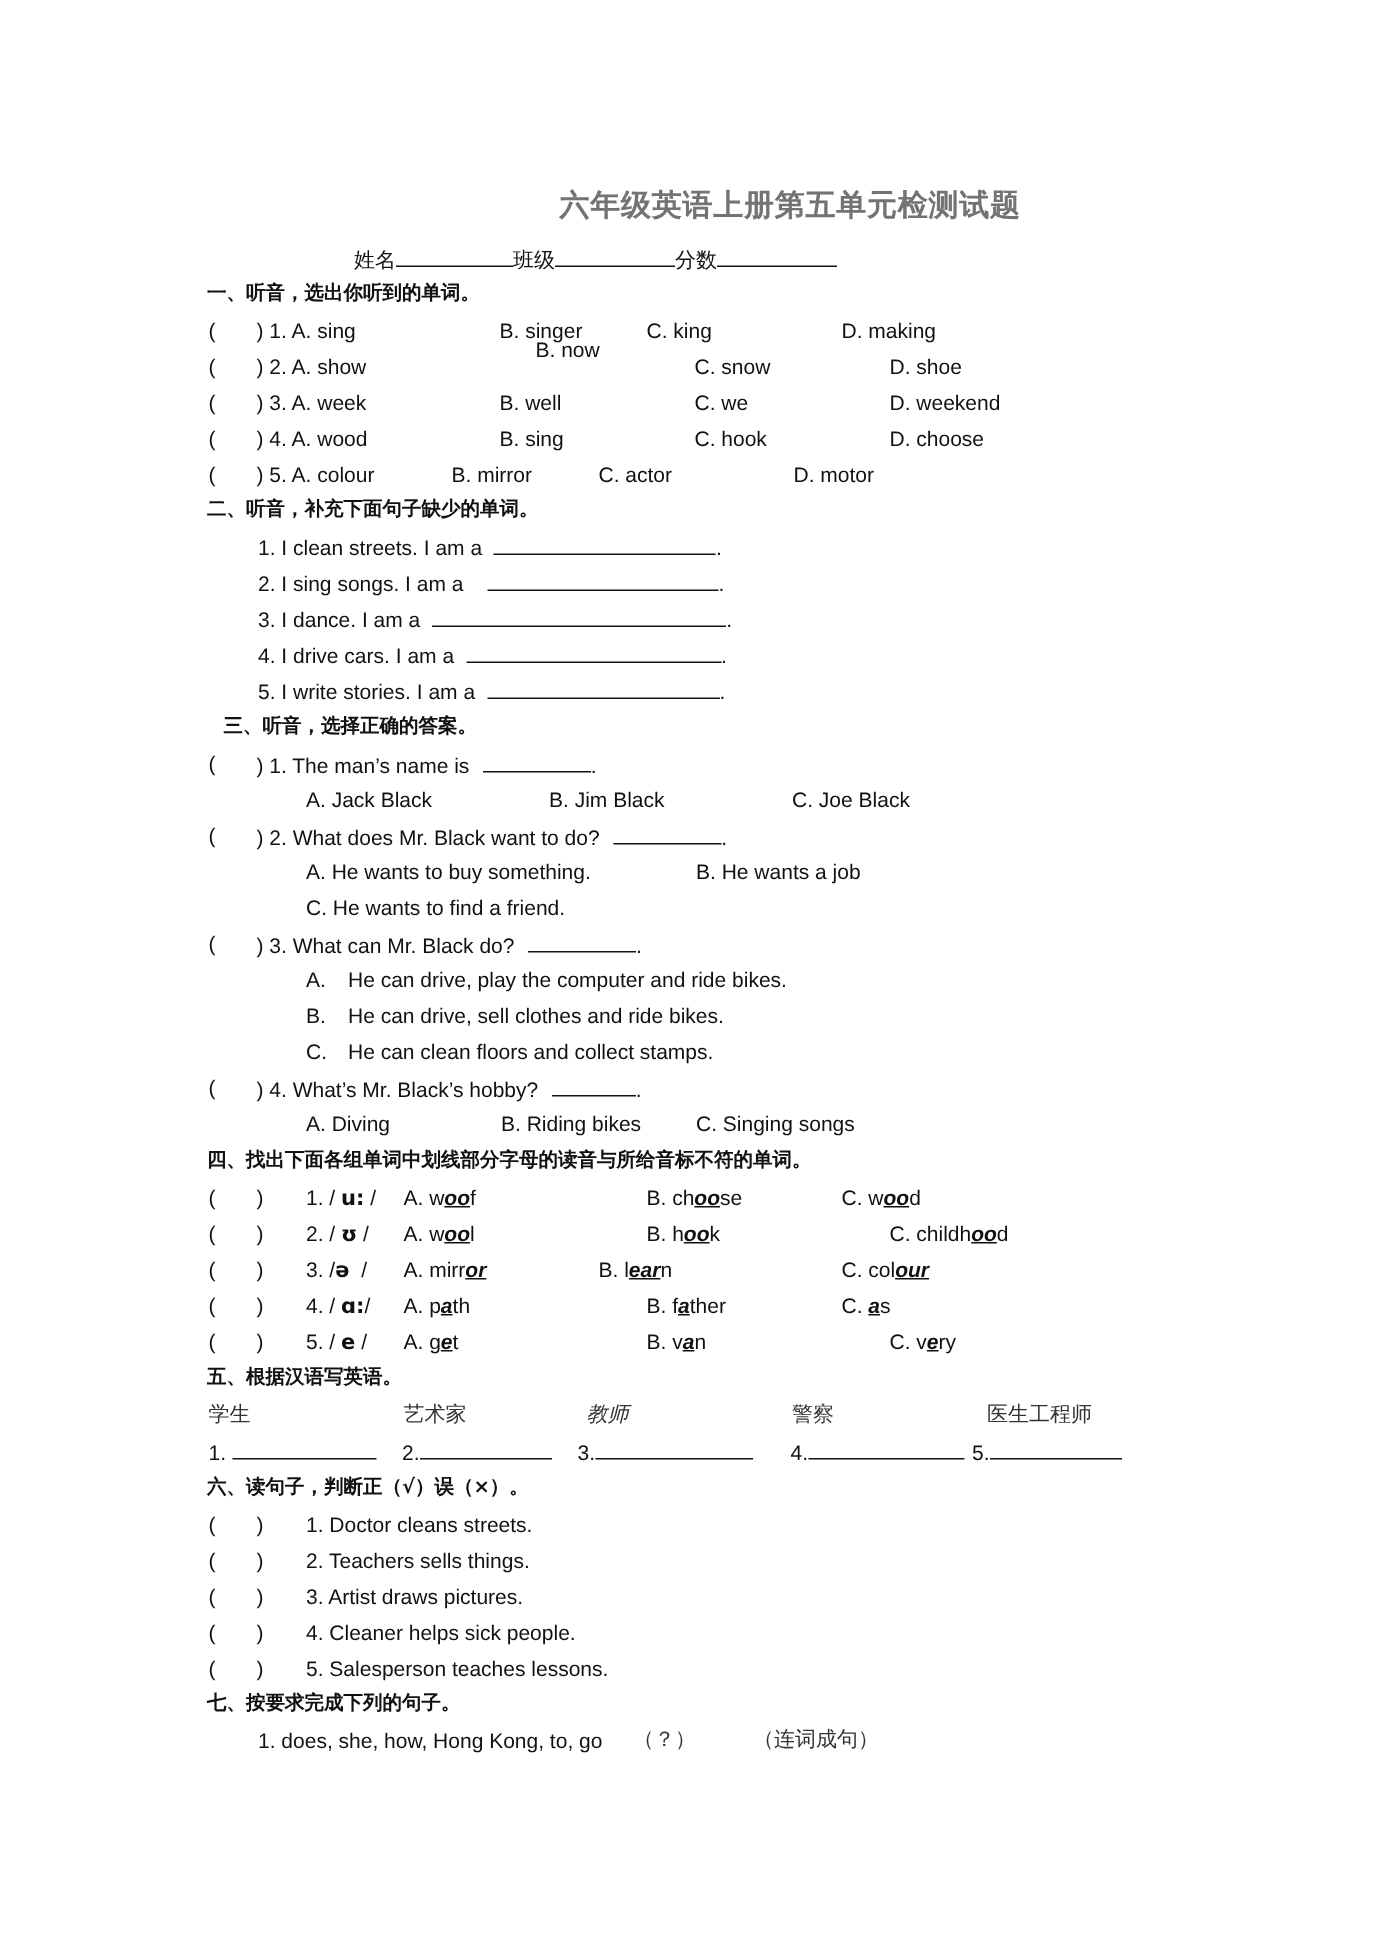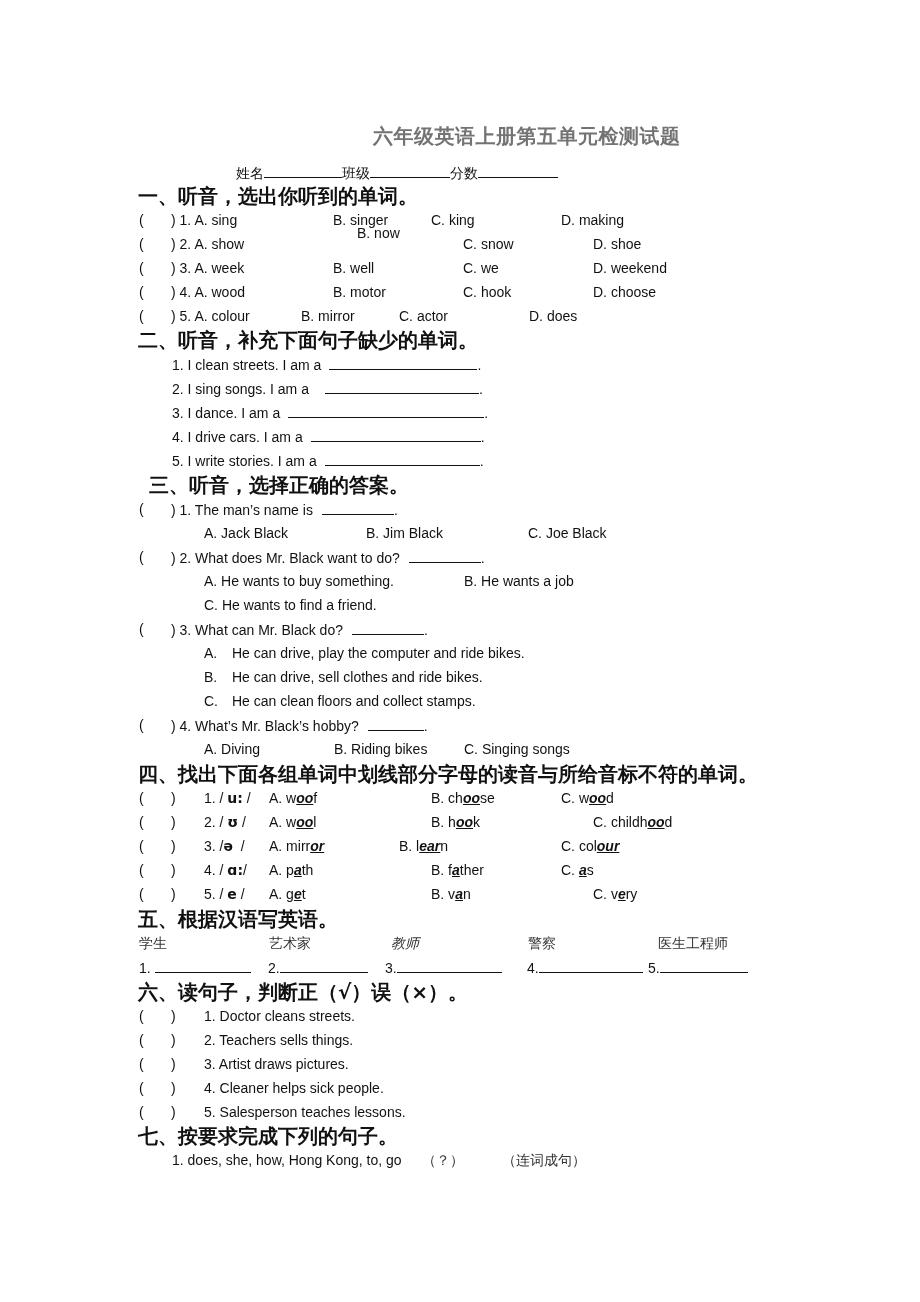--- a/index.html
+++ b/index.html
@@ -7,21 +7,21 @@
     width: 920px; height: 1302px; position: relative; overflow: hidden;
     font-family: "Liberation Sans", "DejaVu Sans", sans-serif;
     color: #111; font-size: 14px;
   }
   .abs { position: absolute; white-space: nowrap; line-height: 18px; }
   .title {
     font-family: "DejaVu Serif", "Liberation Serif", serif;
     color: #737373; font-size: 20px; font-weight: bold; letter-spacing: 0.5px;
     line-height: 24px;
   }
-  .head { font-family: "DejaVu Sans", sans-serif; font-weight: bold; font-size: 20px; }
+  .head { font-family: "DejaVu Sans", sans-serif; font-weight: bold; font-size: 13px; }
   .serif { font-family: "DejaVu Serif", serif; color: #333; }
   .blank { display: inline-block; border-bottom: 1px solid #111; height: 14px; vertical-align: baseline; }
   .ul { text-decoration: underline; font-style: italic; font-weight: bold; }
   .ph { font-family: "DejaVu Sans", sans-serif; font-weight: bold; font-size: 14px; }
 </style>
 </head>
 <body>
 
 <div class="abs title" style="left:373px; top:124px;">六年级英语上册第五单元检测试题</div>
 
@@ -48,30 +48,30 @@
 <div>
   <span class="abs" style="left:139px; top:259px;">(</span>
   <span class="abs" style="left:171px; top:259px;"><span>)</span> <span>3.</span> <span>A. week</span></span>
   <span class="abs" style="left:333px; top:259px;">B. well</span>
   <span class="abs" style="left:463px; top:259px;">C. we</span>
   <span class="abs" style="left:593px; top:259px;">D. weekend</span>
 </div>
 <div>
   <span class="abs" style="left:139px; top:283px;">(</span>
   <span class="abs" style="left:171px; top:283px;"><span>)</span> <span>4.</span> <span>A. wood</span></span>
-  <span class="abs" style="left:333px; top:283px;">B. motor</span>
+  <span class="abs" style="left:333px; top:283px;">B. sing</span>
   <span class="abs" style="left:463px; top:283px;">C. hook</span>
   <span class="abs" style="left:593px; top:283px;">D. choose</span>
 </div>
 <div>
   <span class="abs" style="left:139px; top:307px;">(</span>
   <span class="abs" style="left:171px; top:307px;"><span>)</span> <span>5.</span> <span>A. colour</span></span>
   <span class="abs" style="left:301px; top:307px;">B. mirror</span>
   <span class="abs" style="left:399px; top:307px;">C. actor</span>
-  <span class="abs" style="left:529px; top:307px;">D. does</span>
+  <span class="abs" style="left:529px; top:307px;">D. motor</span>
 </div>
 
 <div class="abs head" style="left:138px; top:331px;">二、听音，补充下面句子缺少的单词。</div>
 <div class="abs" style="left:172px; top:355px;"><span>1. I clean streets. I am a</span><span class="blank" style="width:148px; margin-left:8px"></span><span>.</span></div>
 <div class="abs" style="left:172px; top:379px;"><span>2. I sing songs. I am a</span><span class="blank" style="width:154px; margin-left:16px"></span><span>.</span></div>
 <div class="abs" style="left:172px; top:403px;"><span>3. I dance. I am a</span><span class="blank" style="width:196px; margin-left:8px"></span><span>.</span></div>
 <div class="abs" style="left:172px; top:427px;"><span>4. I drive cars. I am a</span><span class="blank" style="width:170px; margin-left:8px"></span><span>.</span></div>
 <div class="abs" style="left:172px; top:451px;"><span>5. I write stories. I am a</span><span class="blank" style="width:155px; margin-left:8px"></span><span>.</span></div>
 
 <div class="abs head" style="left:149px; top:476px;">三、听音，选择正确的答案。</div>

